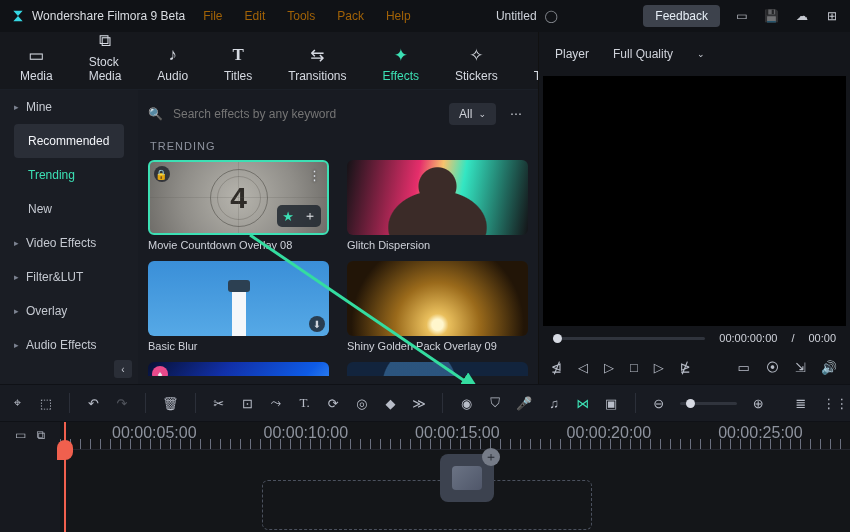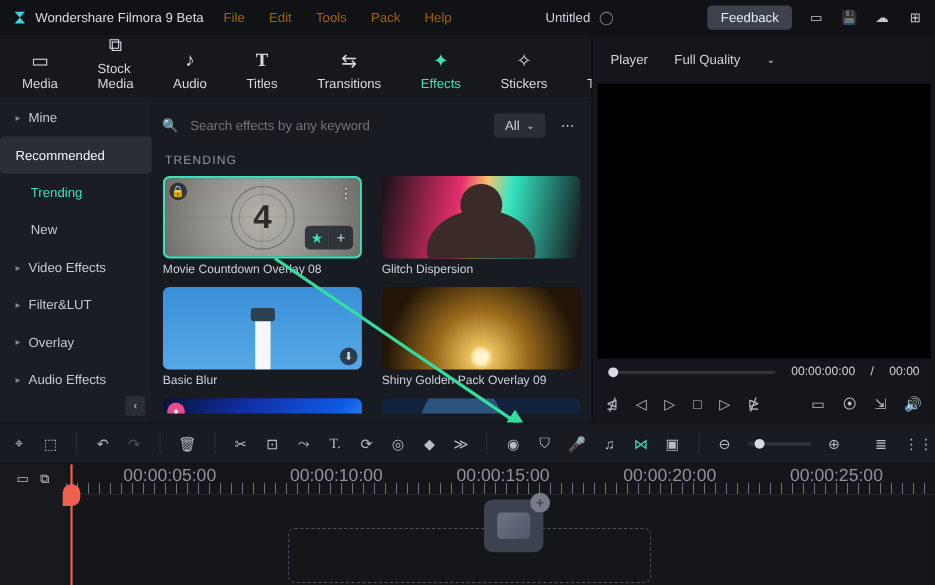--- a/index.html
+++ b/index.html
@@ -34,21 +34,21 @@
   .tab { display:flex; flex-direction:column; align-items:center; gap:5px; padding-bottom:6px; color:#d6dae2;}
   .tab .ti { width:22px; height:18px; display:flex; align-items:center; justify-content:center; font-size:17px;}
   .tab.active { color:var(--accent); }
   
   .left-col { width:538px; display:flex; flex-direction:column; background:#181b22;}
   .browser { flex:1; display:flex; min-height:0;}
   
   .sidebar { width:138px; background:#1a1d24; overflow:hidden; position:relative;}
   .sidebar ul { list-style:none; padding:0; margin:0;}
   .sidebar li { padding:10px 14px; display:flex; align-items:center; gap:6px; color:#c5c9d1;}
-  .sidebar li.selected { background:#2a2e37; color:#f2f4f8; border-radius:4px; margin:0 0;}
+  .sidebar li.selected { background:#2a2e37; color:#f2f4f8; border-radius:4px; margin:0 14px;}
   .sidebar li.sub { padding-left:28px; }
   .sidebar li.sub.active { color:var(--accent);}
   .sidebar .chev { width:6px; font-size:9px; color:#7d8492;}
   .sidebar .collapse { position:absolute; bottom:6px; right:6px; background:#2a2e37; width:18px; height:18px; border-radius:3px; display:flex; align-items:center; justify-content:center; font-size:10px; color:#c5c9d1;}
   
   .content { flex:1; display:flex; flex-direction:column; padding:8px 10px; overflow:hidden; position:relative;}
   .search-row { display:flex; align-items:center; gap:8px; padding:4px 0 10px;}
   .search-box { flex:1; display:flex; align-items:center; gap:8px; color:#9aa1ad; }
   .search-box input { background:transparent; border:none; outline:none; color:#d0d3da; width:100%; font-size:12px;}
   .filter-pill { background:#2a2e37; border-radius:4px; padding:4px 10px; display:flex; gap:6px; align-items:center; color:#d0d3da;}

